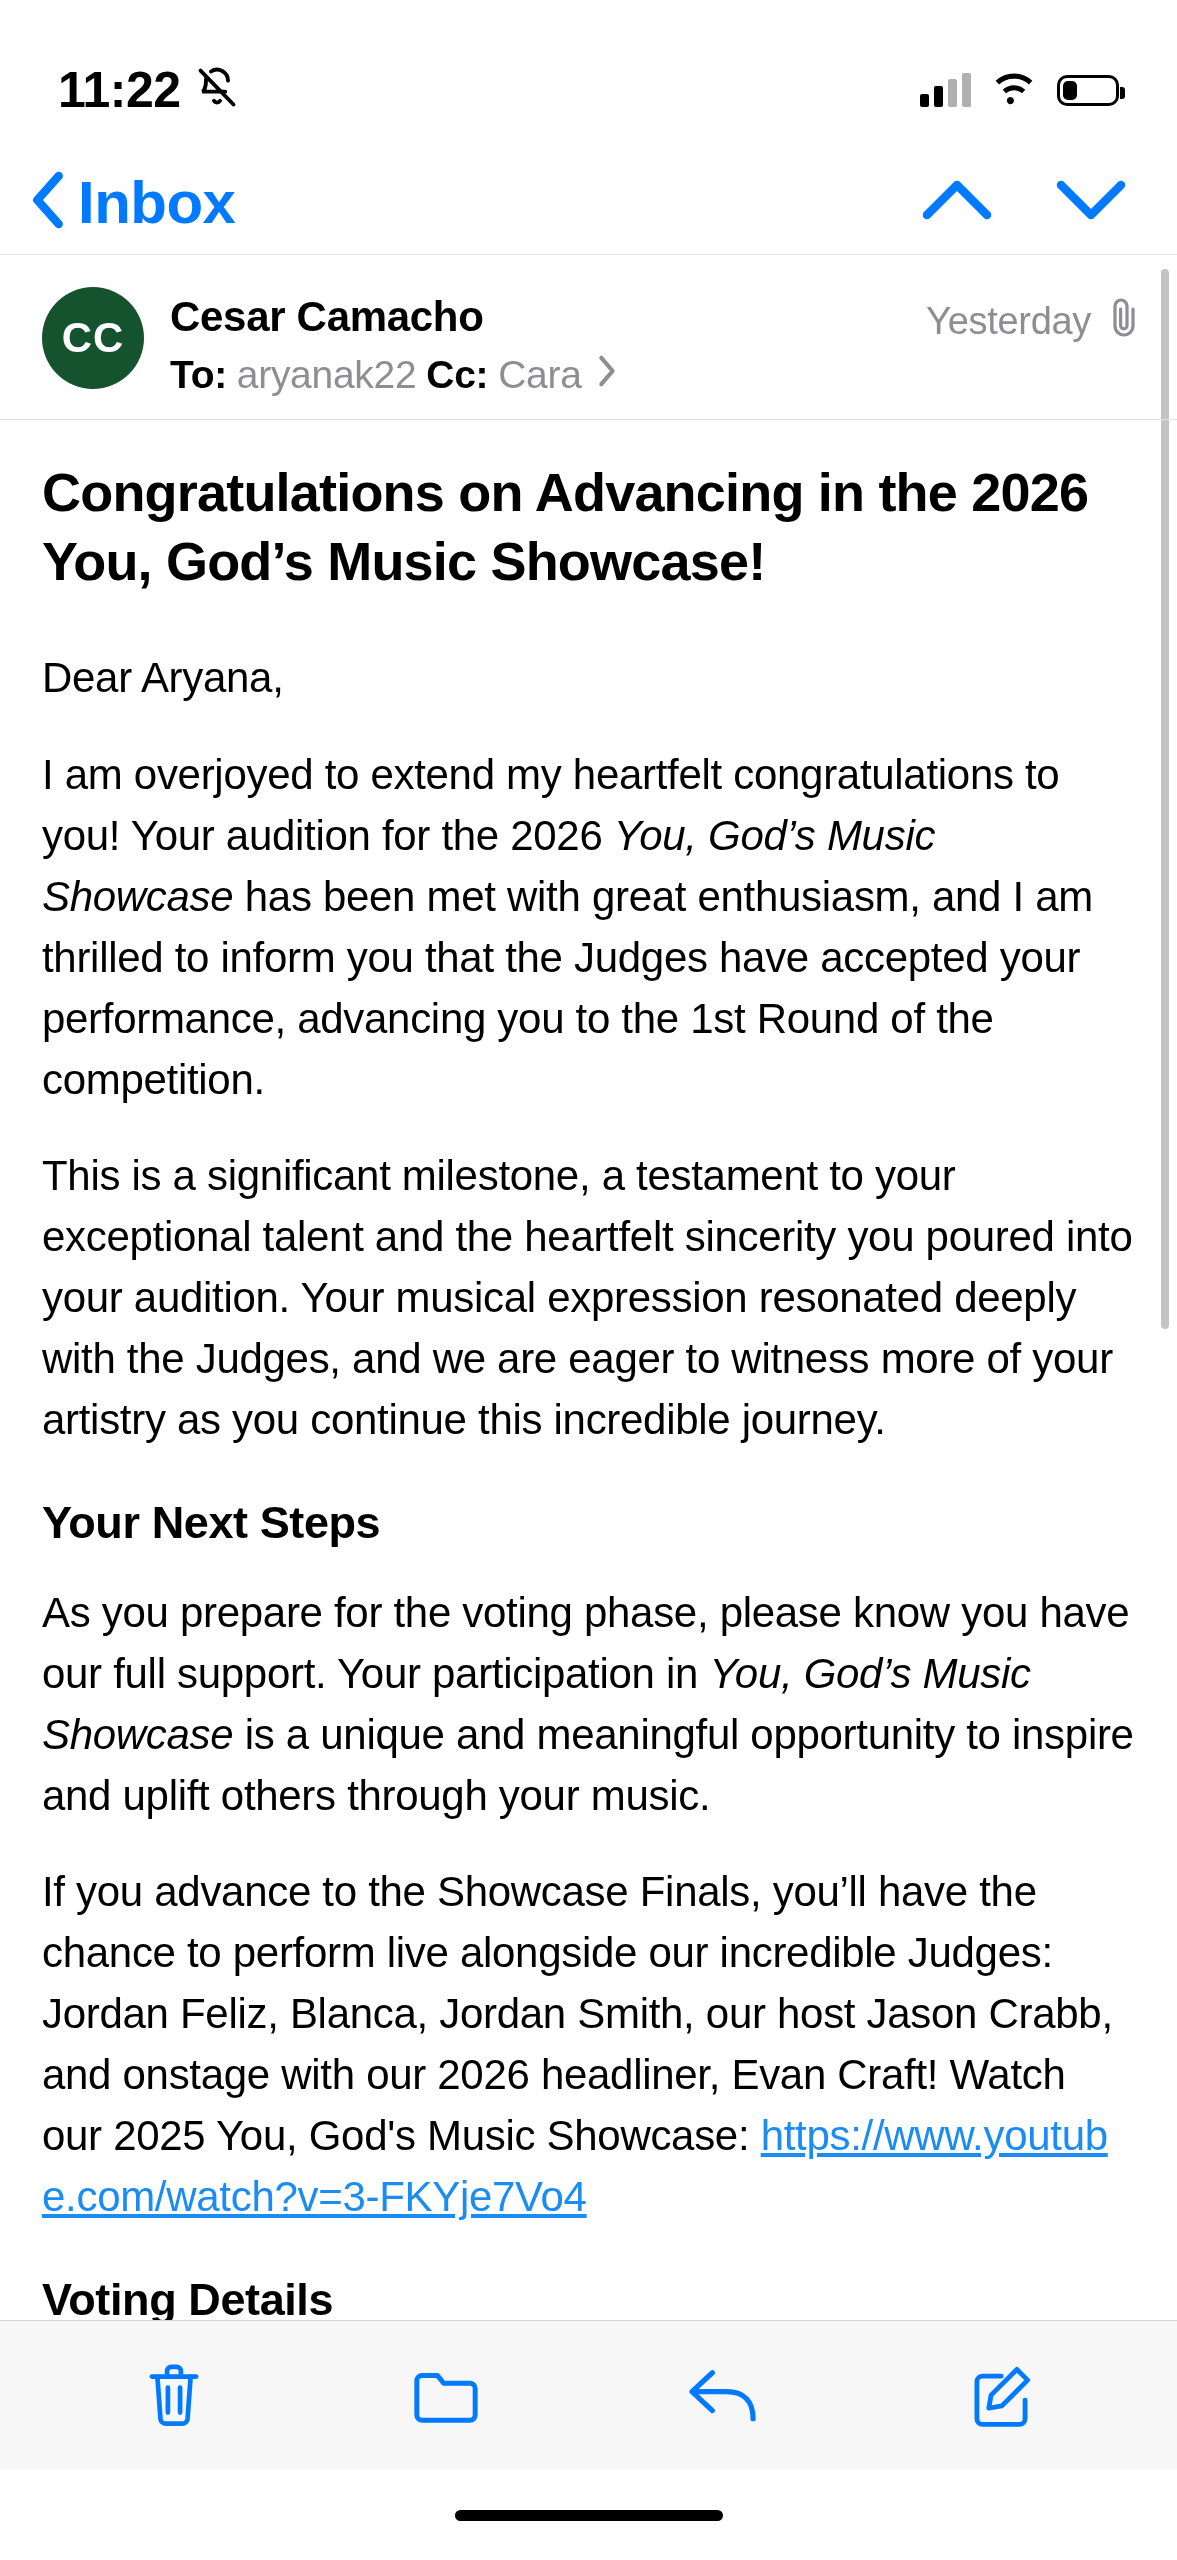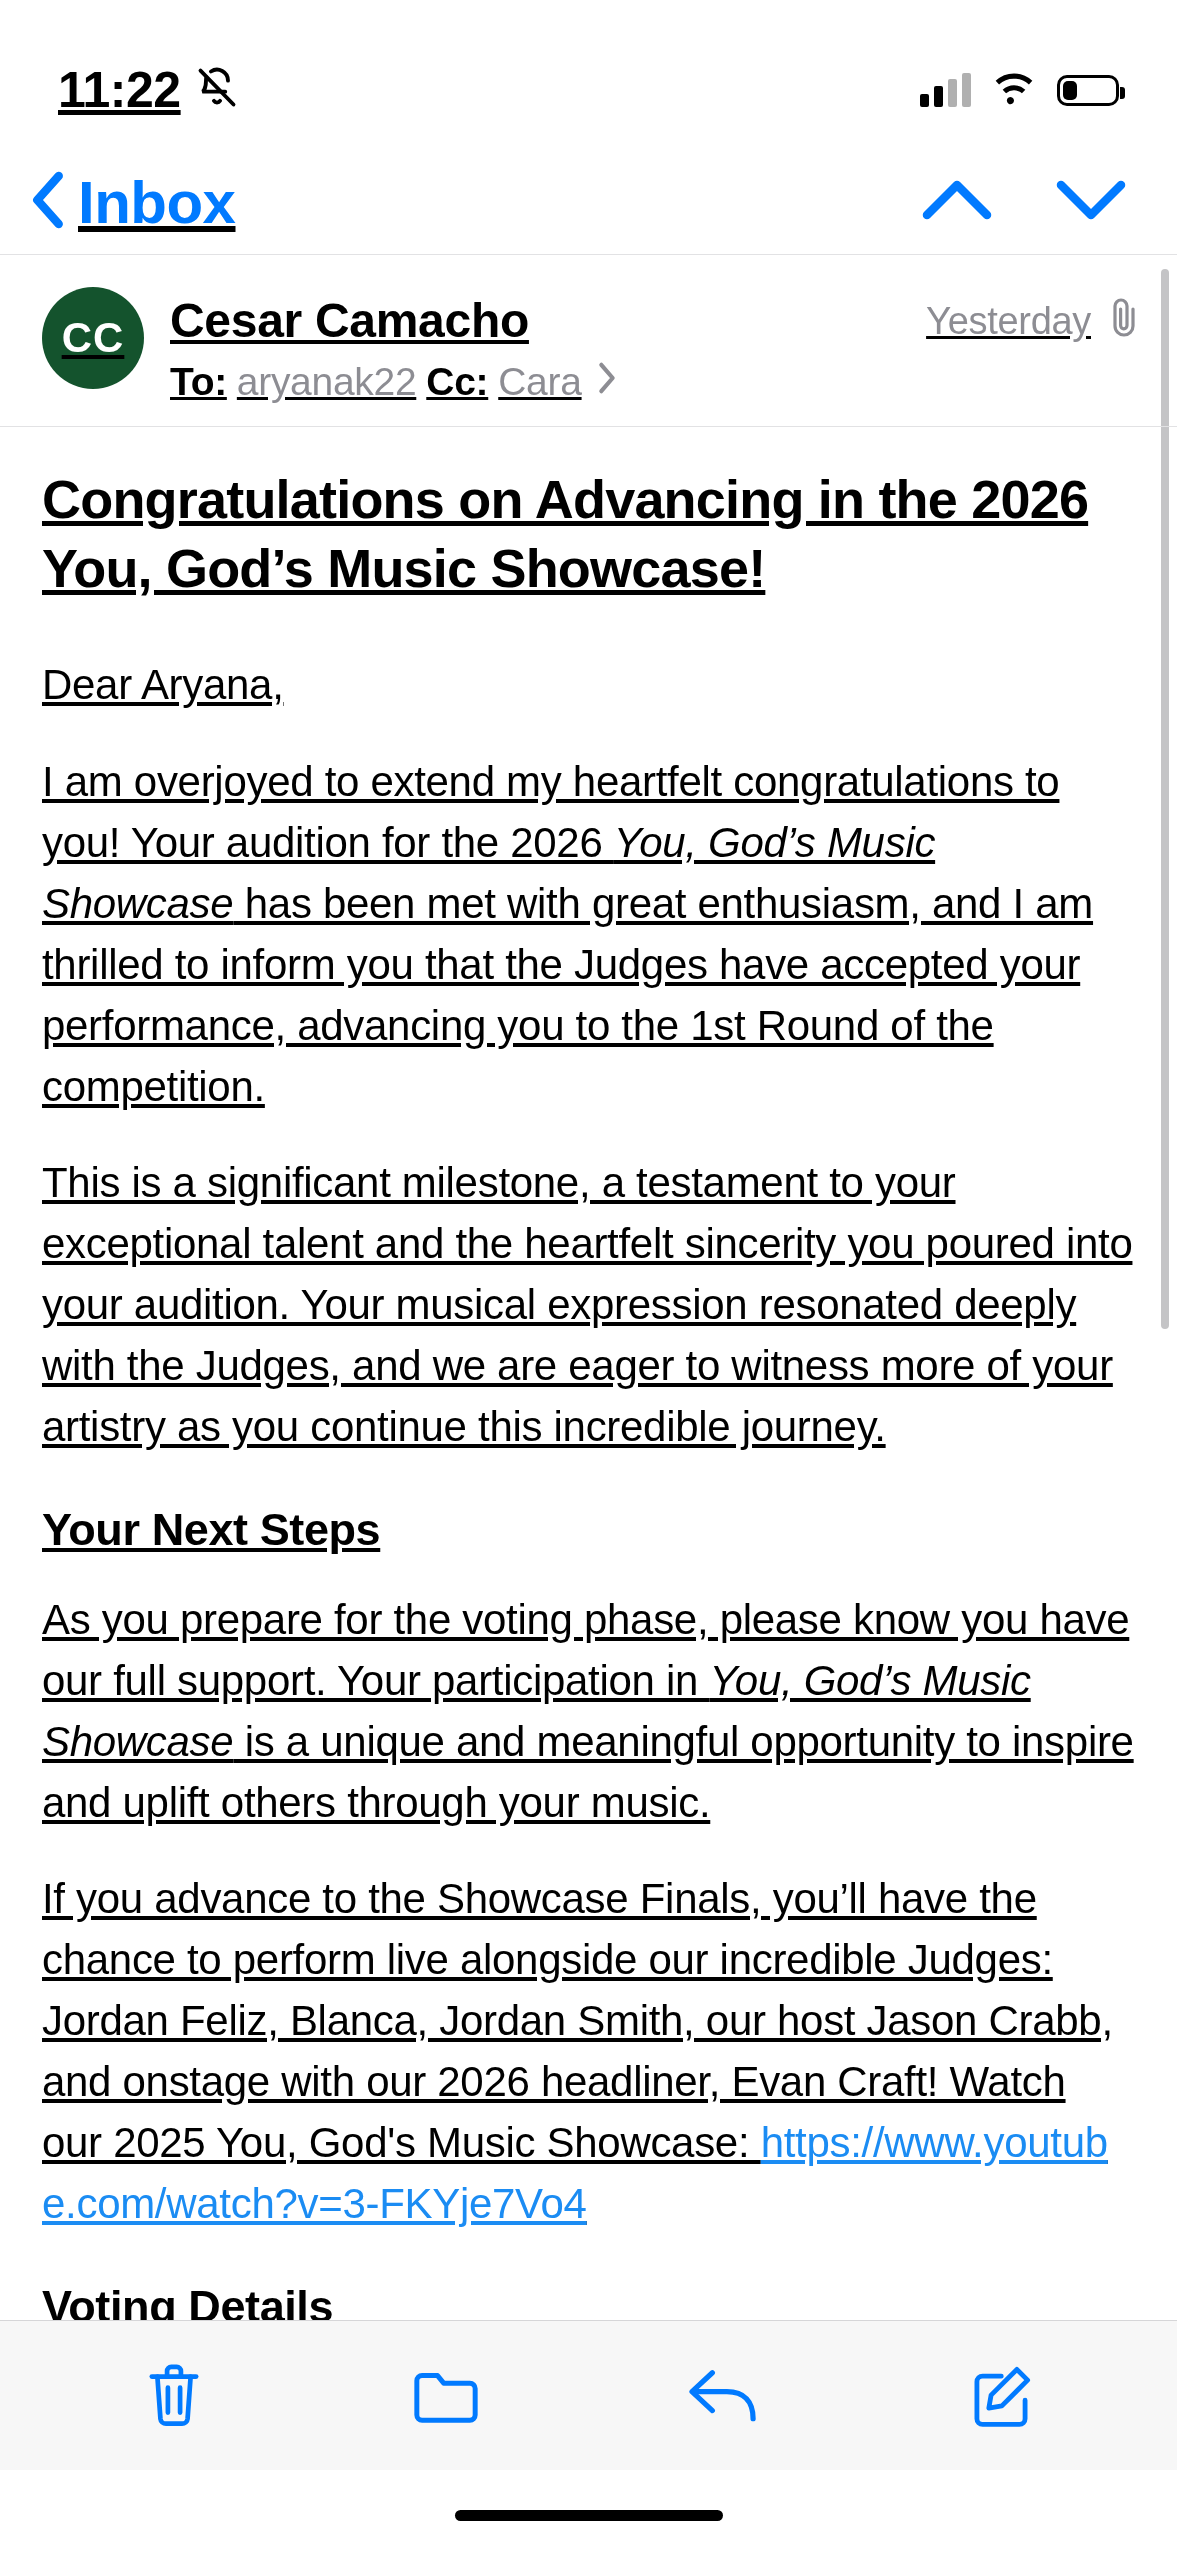--- a/index.html
+++ b/index.html
@@ -10,21 +10,20 @@
     font-family: "Liberation Sans", sans-serif;
     overflow: hidden;
   }
   .phone {
     position: relative;
     width: 1177px;
     height: 2560px;
     background: #ffffff;
     display: flex;
     flex-direction: column;
-    text-decoration: underline;
   }
 
   
   .status-bar {
     height: 150px;
     flex: 0 0 150px;
     display: flex;
     align-items: center;
     justify-content: space-between;
     padding: 30px 58px 0 58px;
@@ -95,21 +94,21 @@
     position: relative;
   }
   .avatar {
     width: 102px; height: 102px; border-radius: 50%;
     background: #14532d; color: #fff;
     display: flex; align-items: center; justify-content: center;
     font-size: 42px; font-weight: 600; letter-spacing: 1px;
     flex: 0 0 102px;
   }
   .msg-meta { margin-left: 26px; padding-top: 6px; flex: 1 1 auto; }
-  .sender { font-size: 48px; font-weight: bold; color: #000; letter-spacing: -0.3px; }
+  .sender { font-size: 42px; font-weight: bold; color: #000; letter-spacing: -0.3px; }
   .recipients {
     margin-top: 12px;
     font-size: 39px;
     color: #8d8d93;
     display: flex; align-items: center; gap: 10px;
     letter-spacing: -0.3px;
   }
   .recipients b { color: #000; font-weight: bold; }
   .recipients .chev { color: #8d8d93; font-size: 34px; margin-left: 4px; }
   .msg-right {

